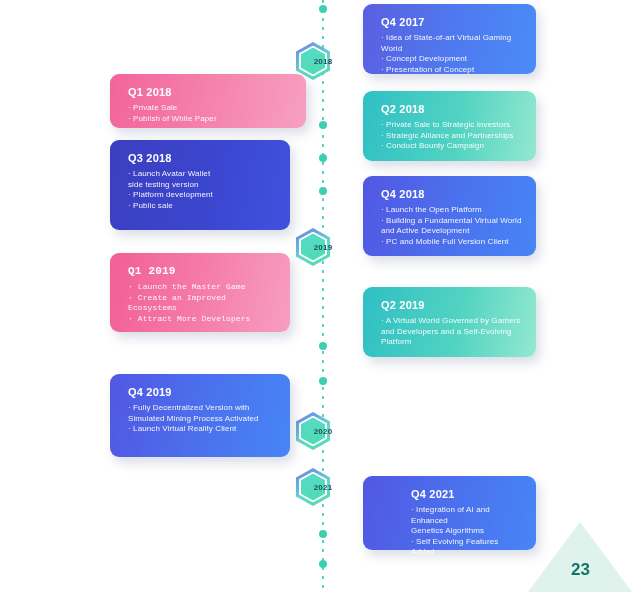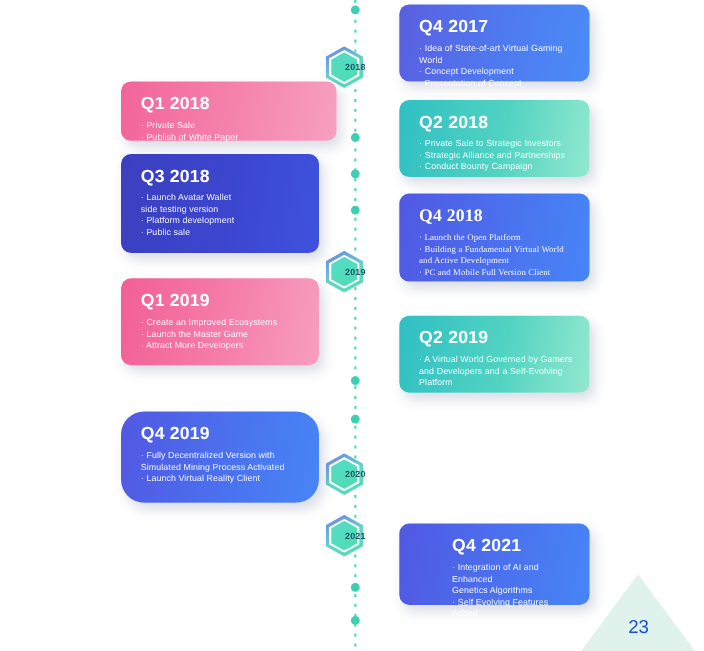--- a/index.html
+++ b/index.html
@@ -95,21 +95,21 @@
   
   .card {
     position: absolute;
     border-radius: 9px;
     box-sizing: border-box;
     padding: 12px 14px 12px 18px;
     color: #ffffff;
     box-shadow: 4px 6px 11px rgba(60, 70, 120, 0.18);
   }
   .card-title {
-    font-size: 16px;
+    font-size: 11px;
     font-weight: bold;
     letter-spacing: 0.2px;
     margin: 0 0 5px 0;
     color: #ffffff;
   }
   .card-list {
     margin: 0;
     padding: 0;
     list-style: none;
   }
@@ -119,40 +119,40 @@
     color: rgba(255,255,255,0.93);
     margin: 0;
     letter-spacing: 0.1px;
   }
 
   .theme-blue  { background: linear-gradient(100deg, #5a5fe0 0%, #4f78ef 50%, #4a8cf7 100%); }
   .theme-indigo{ background: linear-gradient(100deg, #3c3fbf 0%, #3b46cf 55%, #3f52dd 100%); }
   .theme-royal { background: linear-gradient(100deg, #5158e2 0%, #4a74ef 60%, #4785f6 100%); }
   .theme-teal  { background: linear-gradient(100deg, #2fbfc4 0%, #52d3c2 55%, #93e8cf 100%); }
   .theme-pink  { background: linear-gradient(100deg, #f2649a 0%, #f584ae 55%, #f7a0c0 100%); }
-  .theme-pinkb { background: linear-gradient(100deg, #f25f96 0%, #f57ba8 50%, #f79ec0 100%); }
+  .theme-pinkb { background: linear-gradient(100deg, #f25f96 0%, #f57ba8 50%, #f79ec0 100%); font-family: Liberation Mono, monospace; }
 
   
   .corner-triangle {
     position: absolute;
     right: 8px;
     bottom: 0;
     width: 0;
     height: 0;
     border-left: 52px solid transparent;
     border-right: 52px solid transparent;
     border-bottom: 70px solid #dff2ec;
   }
   .page-number {
     position: absolute;
     right: 50px;
     bottom: 12px;
     font-size: 17px;
-    color: #1d4ed8;
-    font-weight: normal;
+    color: #0f766e;
+    font-weight: bold;
   }
 </style>
 </head>
 <body>
 
 <div id="roadmap">
 
   <div class="timeline-axis"></div>
   <div id="axis-dots">
       <div class="axis-dot" style="top: 5px;"></div>
@@ -203,26 +203,26 @@
         <ul class="card-list">
           <li>· Launch Avatar Wallet</li>
           <li>side testing version</li>
           <li>· Platform development</li>
           <li>· Public sale</li>
         </ul>
       </div>
       <div class="card theme-pinkb" style="top: 253px; left: 110px; width: 180px; height: 79px;">
         <div class="card-title">Q1 2019</div>
         <ul class="card-list">
+          <li>· Launch the Master Game</li>
           <li>· Create an Improved Ecosystems</li>
-          <li>· Launch the Master Game</li>
           <li>· Attract More Developers</li>
         </ul>
       </div>
-      <div class="card theme-royal" style="top: 374px; left: 110px; width: 180px; height: 83px; border-radius: 21px;">
+      <div class="card theme-royal" style="top: 374px; left: 110px; width: 180px; height: 83px;">
         <div class="card-title">Q4 2019</div>
         <ul class="card-list">
           <li>· Fully Decentralized Version with</li>
           <li>Simulated Mining Process Activated</li>
           <li>· Launch Virtual Reality Client</li>
         </ul>
       </div>
     </div>
   <div id="right-cards">
       <div class="card theme-blue" style="top: 4px; left: 363px; width: 173px; height: 70px;">
@@ -234,21 +234,21 @@
         </ul>
       </div>
       <div class="card theme-teal" style="top: 91px; left: 363px; width: 173px; height: 70px;">
         <div class="card-title">Q2 2018</div>
         <ul class="card-list">
           <li>· Private Sale to Strategic Investors</li>
           <li>· Strategic Alliance and Partnerships</li>
           <li>· Conduct Bounty Campaign</li>
         </ul>
       </div>
-      <div class="card theme-royal" style="top: 176px; left: 363px; width: 173px; height: 80px; font-family: Liberation Serif, serif;">
+      <div class="card theme-royal" style="top: 176px; left: 363px; width: 173px; height: 80px;">
         <div class="card-title">Q4 2018</div>
         <ul class="card-list">
           <li>· Launch the Open Platform</li>
           <li>· Building a Fundamental Virtual World</li>
           <li>and Active Development</li>
           <li>· PC and Mobile Full Version Client</li>
         </ul>
       </div>
       <div class="card theme-teal" style="top: 287px; left: 363px; width: 173px; height: 70px;">
         <div class="card-title">Q2 2019</div>

